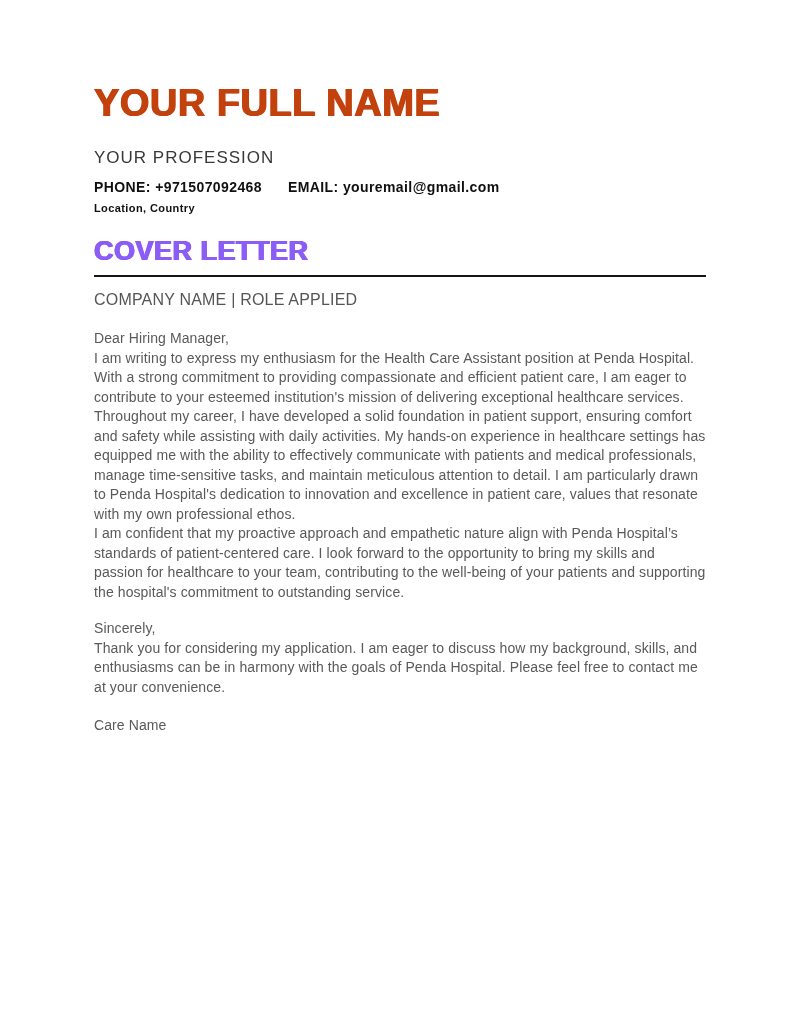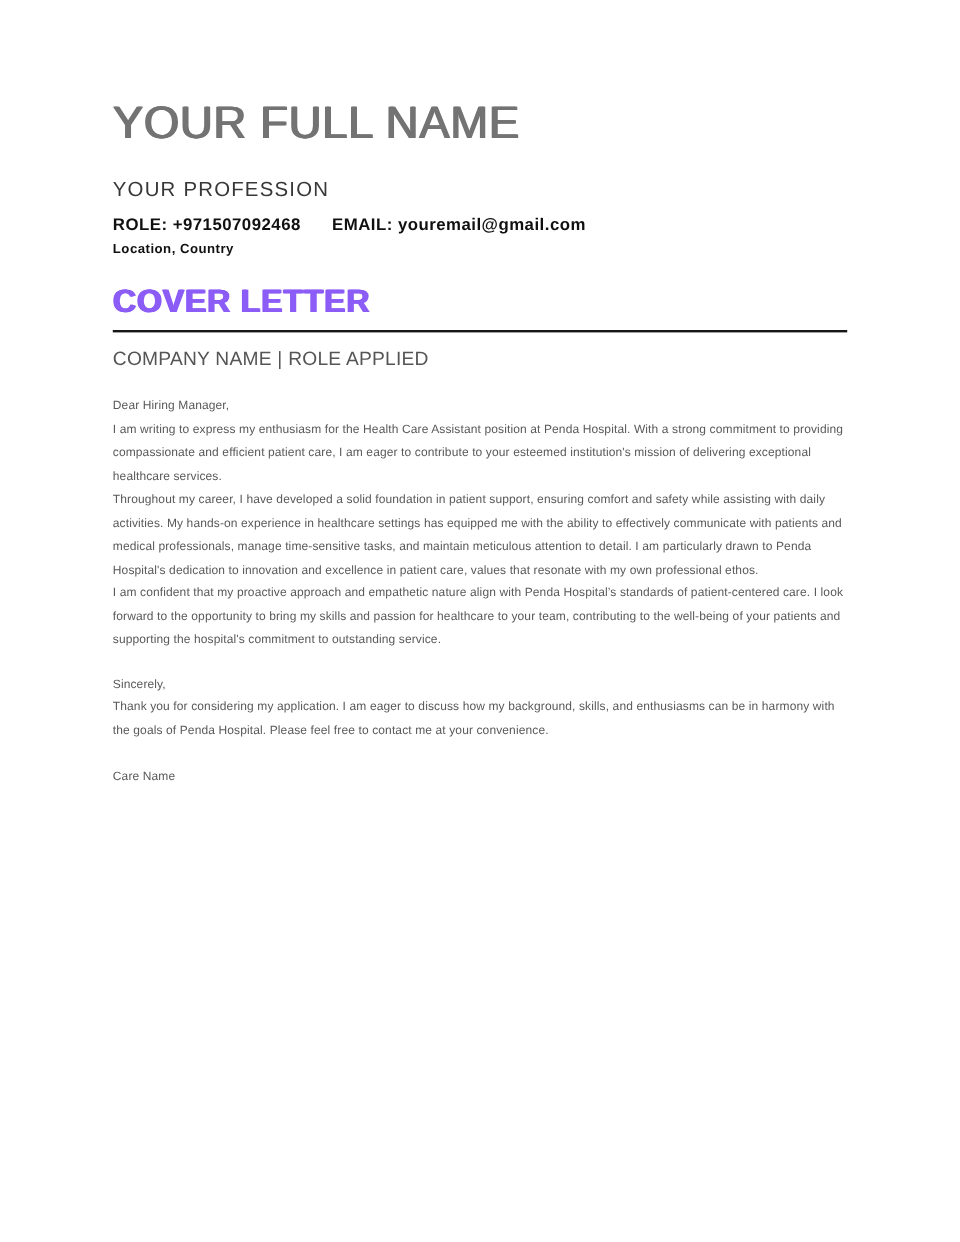--- a/index.html
+++ b/index.html
@@ -13,23 +13,23 @@
   }
   .page {
     width: 800px;
     height: 1035px;
     background: #ffffff;
     padding: 84px 94px 0 94px;
   }
   
   .full-name {
     font-size: 38px;
-    font-weight: 400;
+    font-weight: 700;
     line-height: 1.0;
-    color: #737373;
+    color: #c2410c;
     letter-spacing: 0.5px;
     text-shadow: 0.7px 0 currentColor, -0.7px 0 currentColor;
   }
   .profession {
     margin-top: 27px;
     font-size: 17px;
     font-weight: 400;
     line-height: 1.0;
     color: #383838;
     letter-spacing: 1px;
@@ -70,42 +70,42 @@
   
   .company-line {
     margin-top: 13px;
     font-size: 16px;
     font-weight: 400;
     color: #555555;
     letter-spacing: 0.2px;
     line-height: 1.2;
   }
   .body-text {
-    font-size: 10px;
+    font-size: 14px;
     line-height: 19.5px;
     color: #595959;
     letter-spacing: 0.1px;
   }
   .salutation { margin-top: 20px; }
   .para { }
   .closing { margin-top: 17px; }
   .signature { margin-top: 19px; }
 </style>
 </head>
 <body>
 
 <div class="page">
 
   <div>
     <h1 class="full-name">YOUR FULL NAME</h1>
 
     <div class="profession">YOUR PROFESSION</div>
 
     <div class="contact-line">
-      <span><span>ROLE:</span>&nbsp;<span>+971507092468</span></span><span class="email-group"><span>EMAIL:</span>&nbsp;<span>youremail@gmail.com</span></span>
+      <span><span>PHONE:</span>&nbsp;<span>+971507092468</span></span><span class="email-group"><span>EMAIL:</span>&nbsp;<span>youremail@gmail.com</span></span>
     </div>
 
     <div class="location-line">Location, Country</div>
   </div>
 
   <div>
     <h2 class="section-title">COVER LETTER</h2>
 
     <div class="rule"></div>
 

